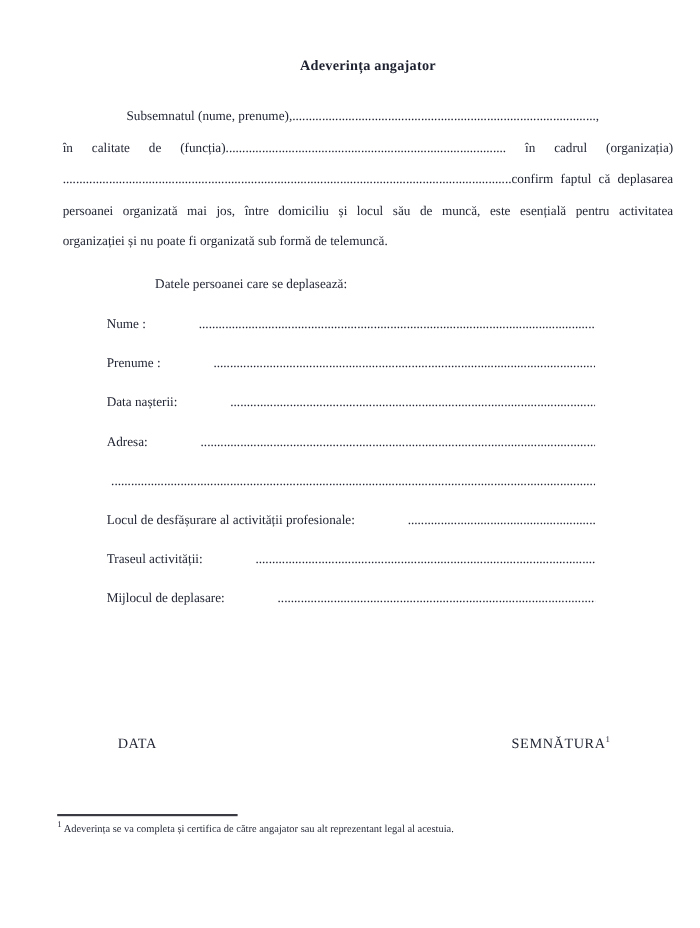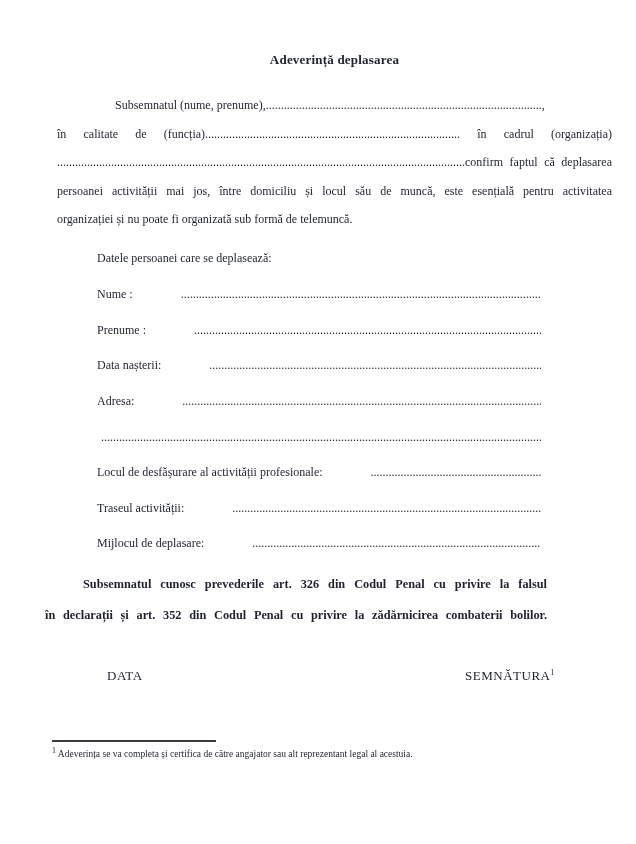--- a/index.html
+++ b/index.html
@@ -31,21 +31,21 @@
     overflow: hidden;
     white-space: nowrap;
   }
   .indent { text-indent: 58px; }
   .jl { text-align: justify; text-align-last: justify; white-space: normal !important; }
   .details {
     position: absolute;
     top: 250px; left: 97px; width: 444px;
     font-size: 12px;
   }
-  .details .heading { height: 36px; line-height: 16px; }
+  .details .heading { height: 36px; line-height: 16px; margin-left: 44px; }
   .frow {
     display: flex;
     align-items: flex-start;
     height: 35.65px;
     line-height: 16px;
     gap: 44px;
   }
   .frow .flabel { white-space: nowrap; }
   .frow .leader {
     flex: 1;
@@ -89,27 +89,27 @@
     top: 748px; left: 52px; width: 545px;
     font-size: 9.5px;
     line-height: 13px;
   }
 </style>
 </head>
 <body>
 
 <div class="page">
 
-  <div class="doc-title">Adeverință deplasarea</div>
+  <div class="doc-title">Adeverința angajator</div>
 
   <div class="intro">
     <div class="line indent">Subsemnatul (nume, prenume),............................................................................................,</div>
     <div class="line jl">în calitate de (funcția)..................................................................................... în cadrul (organizația)</div>
     <div class="line jl">........................................................................................................................................confirm faptul că deplasarea</div>
-    <div class="line jl">persoanei activității mai jos, între domiciliu și locul său de muncă, este esențială pentru activitatea</div>
+    <div class="line jl">persoanei organizată mai jos, între domiciliu și locul său de muncă, este esențială pentru activitatea</div>
     <div class="line">organizației și nu poate fi organizată sub formă de telemuncă.</div>
   </div>
 
   <div class="details">
     <div class="heading">Datele persoanei care se deplasează:</div>
 
     <div class="frow">
       <span class="flabel">Nume :</span>
       <span class="leader">..........................................................................................................................................................................................</span>
     </div>
@@ -135,24 +135,20 @@
     <div class="frow">
       <span class="flabel">Traseul activității:</span>
       <span class="leader">..........................................................................................................................................................................................</span>
     </div>
     <div class="frow">
       <span class="flabel">Mijlocul de deplasare:</span>
       <span class="leader">..........................................................................................................................................................................................</span>
     </div>
   </div>
 
-  <div class="legal">
-    <div class="lline first">Subsemnatul cunosc prevederile art. 326 din Codul Penal cu privire la falsul</div>
-    <div class="lline">în declarații și art. 352 din Codul Penal cu privire la zădărnicirea combaterii bolilor.</div>
-  </div>
 
   <div class="sig-row">
     <span>DATA</span>
     <span><span>SEMNĂTURA</span><sup>1</sup></span>
   </div>
 
   <div class="footnote-rule"></div>
 
   <div class="footnote">
     <sup>1</sup><span> Adeverința se va completa și certifica de către angajator sau alt reprezentant legal al acestuia.</span>

